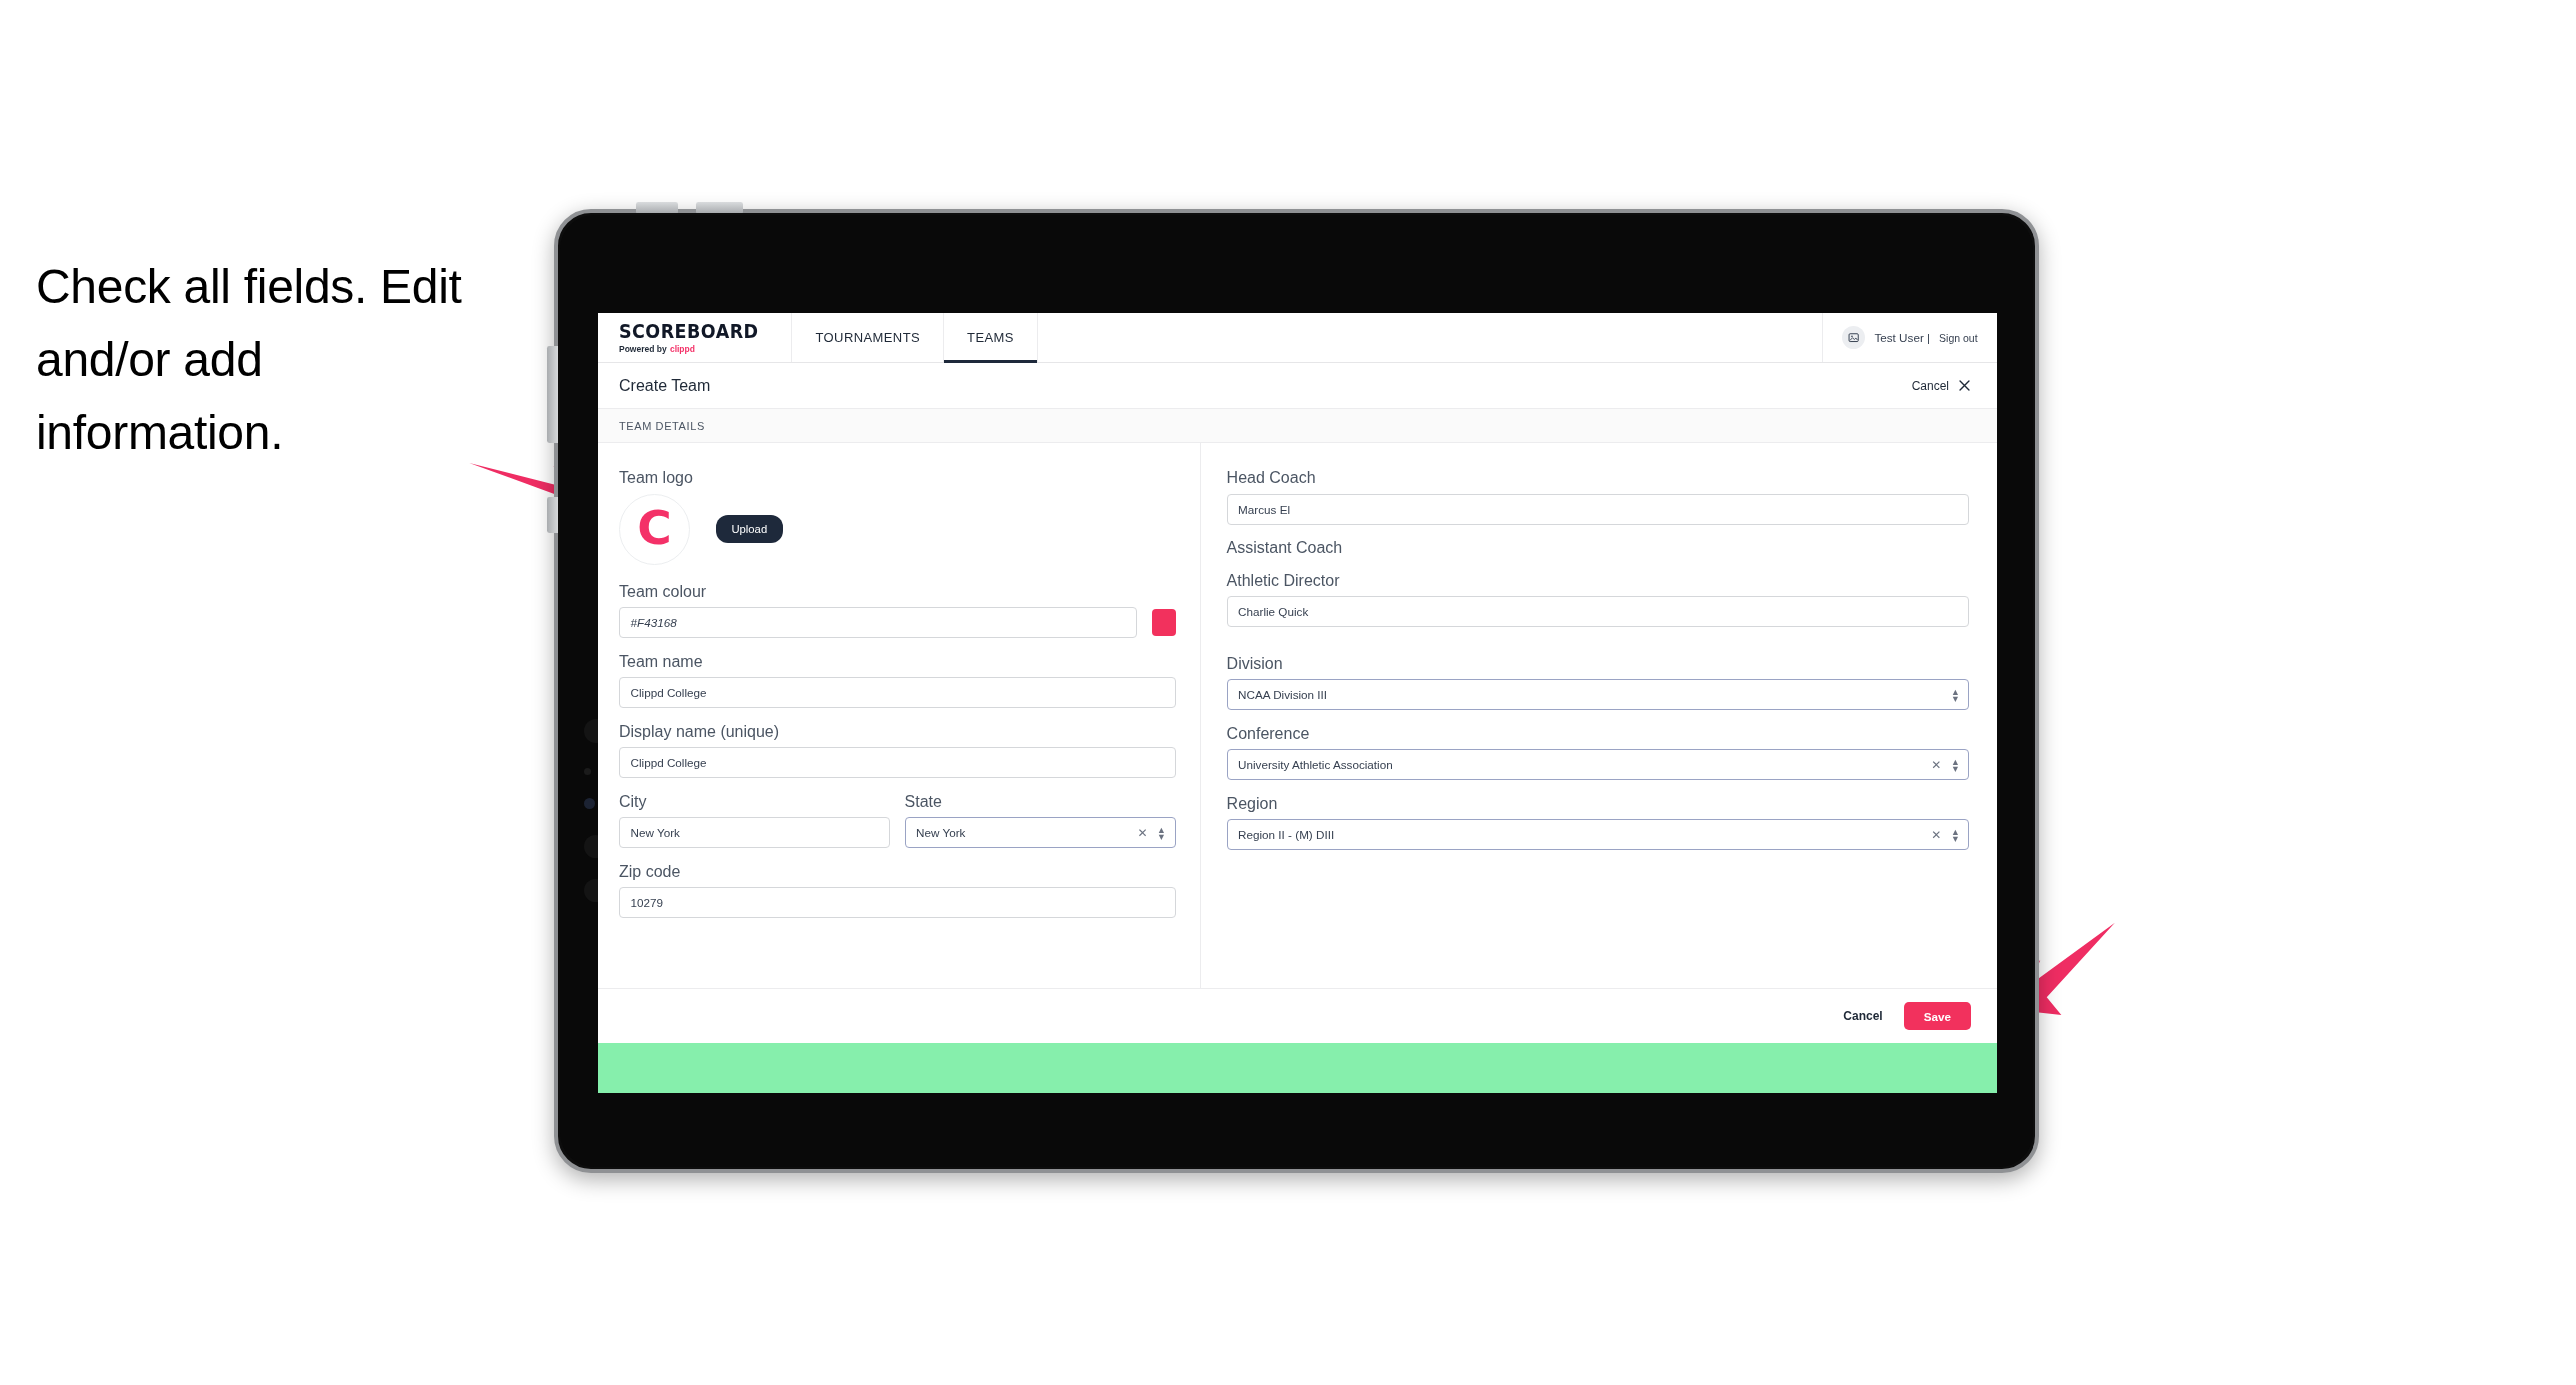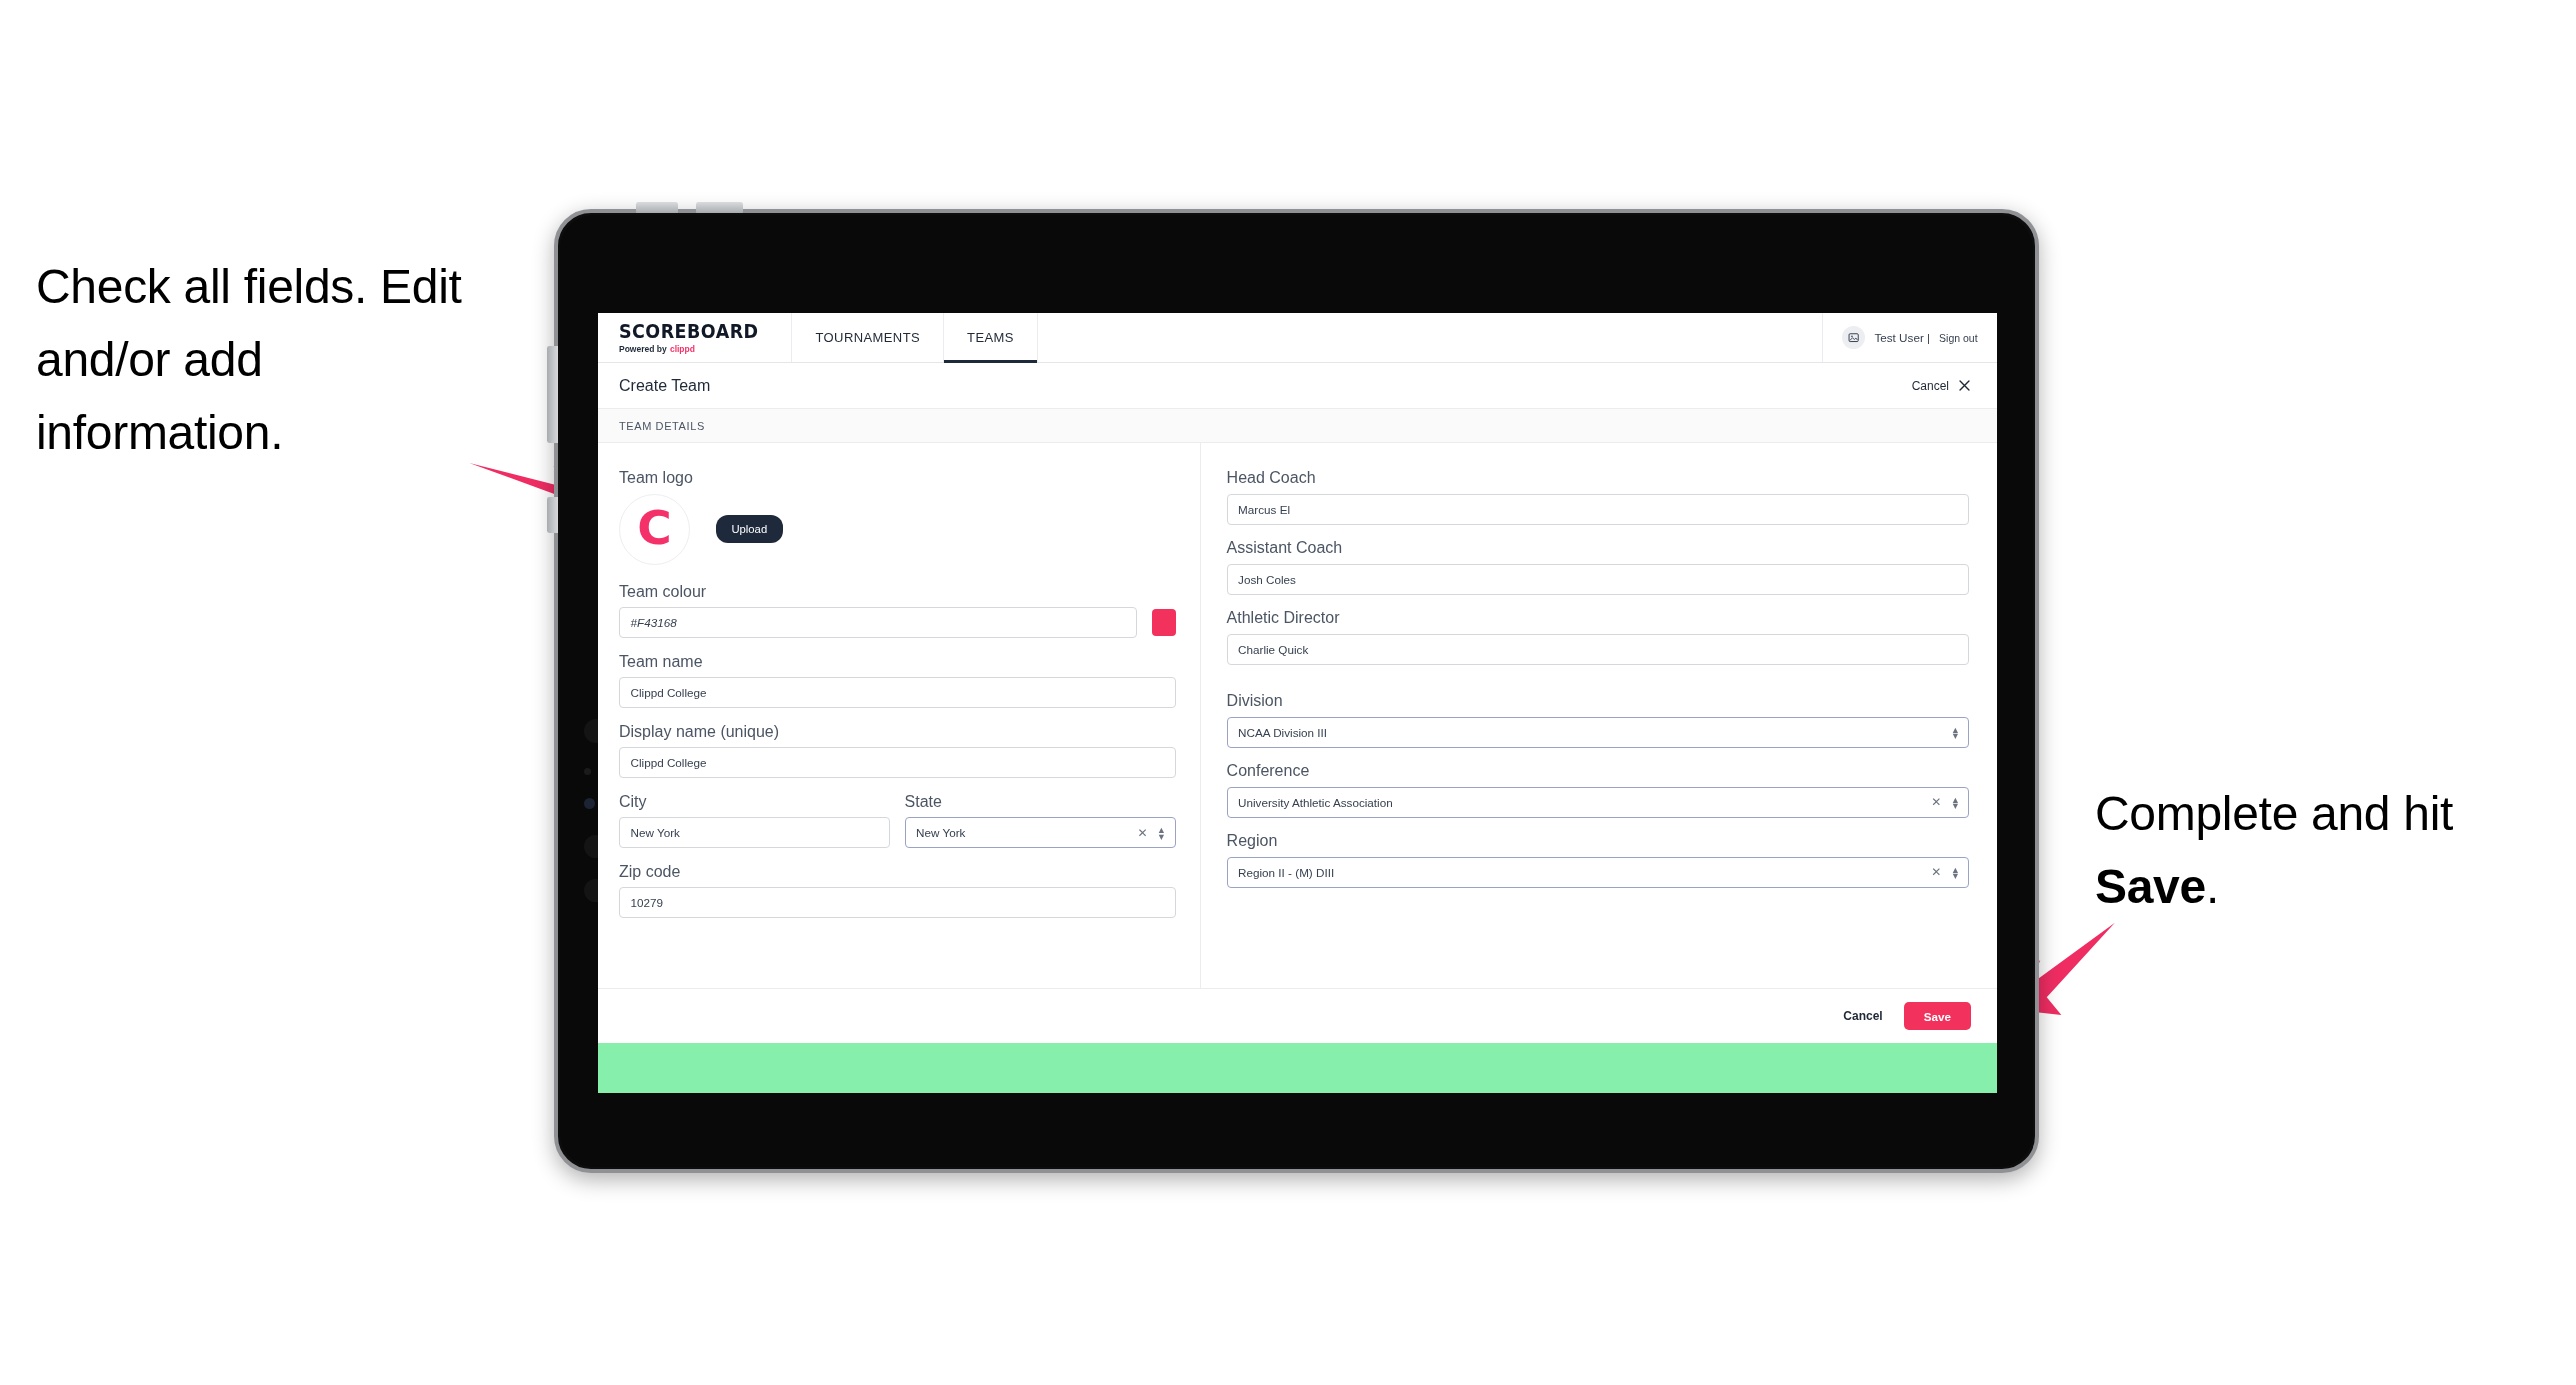--- a/index.html
+++ b/index.html
@@ -211,23 +211,20 @@
 <body>
 
 <div class="stage">
 
   <div class="annot annot-left">Check all fields. Edit and/or add information.</div>
 
   <svg class="arrow" style="left:466px; top:450px;" width="154" height="73" viewBox="0 0 190 90">
     <path d="M4 16 L122 46 L108 20 L182 56 L104 74 L114 56 Z" fill="#ef2d63"></path>
   </svg>
 
-  <div class="annot annot-right">
-    <span>Complete and hit </span><b>Save</b><span>.</span>
-  </div>
 
   <svg class="arrow" style="left:1977px; top:916px;" width="146" height="122" viewBox="0 0 180 150">
     <path d="M170 8 L66 84 L78 54 L16 112 L104 122 L86 100 Z" fill="#ef2d63"></path>
   </svg>
 
   <div class="tablet">
     <div class="btn-top b1"></div>
     <div class="btn-top b2"></div>
     <div class="btn-side s1"></div>
     <div class="btn-side s2"></div>
@@ -346,23 +343,20 @@
 
           <div class="field">
             <span class="label">Head Coach</span>
             <div class="input">
               <span class="val">Marcus El</span>
             </div>
           </div>
 
           <div class="field">
             <span class="label">Assistant Coach</span>
-            <div class="input">
-              <span class="val">Josh Coles</span>
-            </div>
           </div>
 
           <div class="field" style="margin-bottom:27.6px;">
             <span class="label">Athletic Director</span>
             <div class="input">
               <span class="val">Charlie Quick</span>
             </div>
           </div>
 
 

